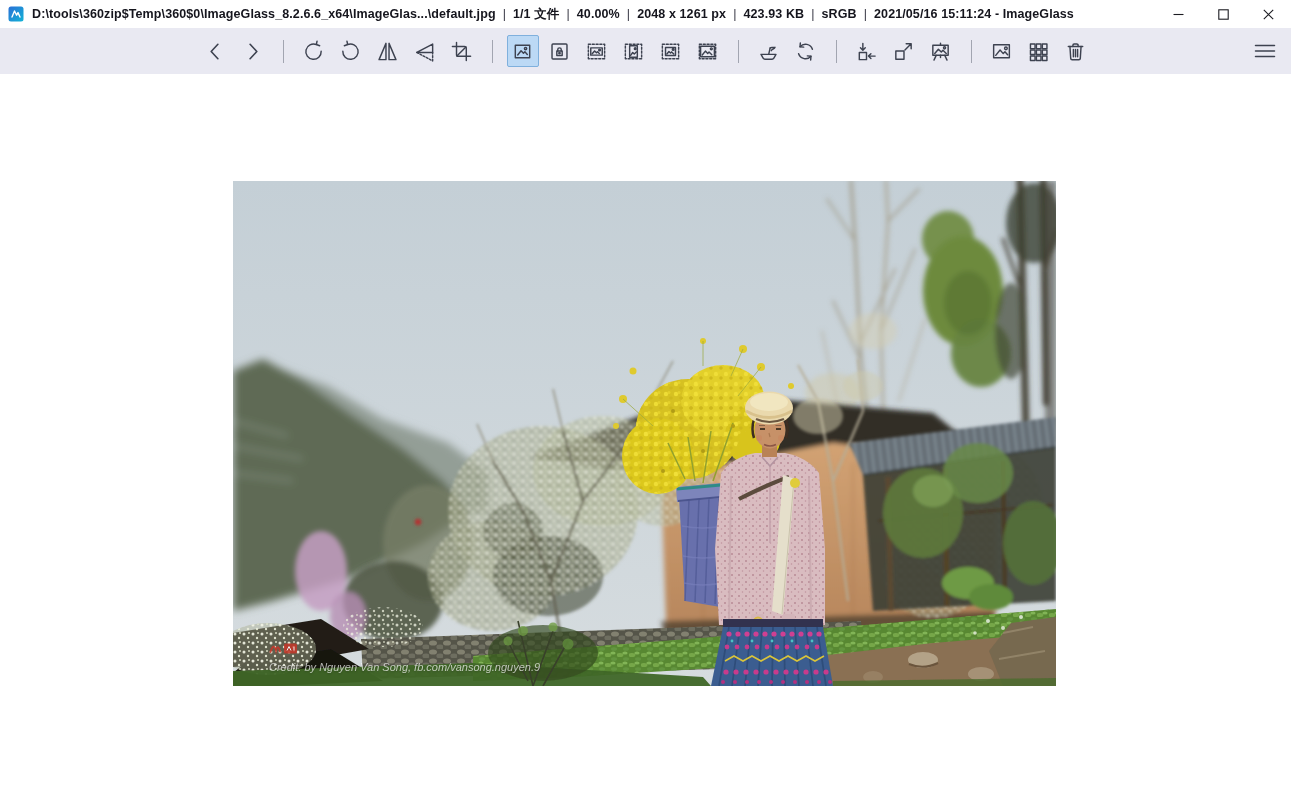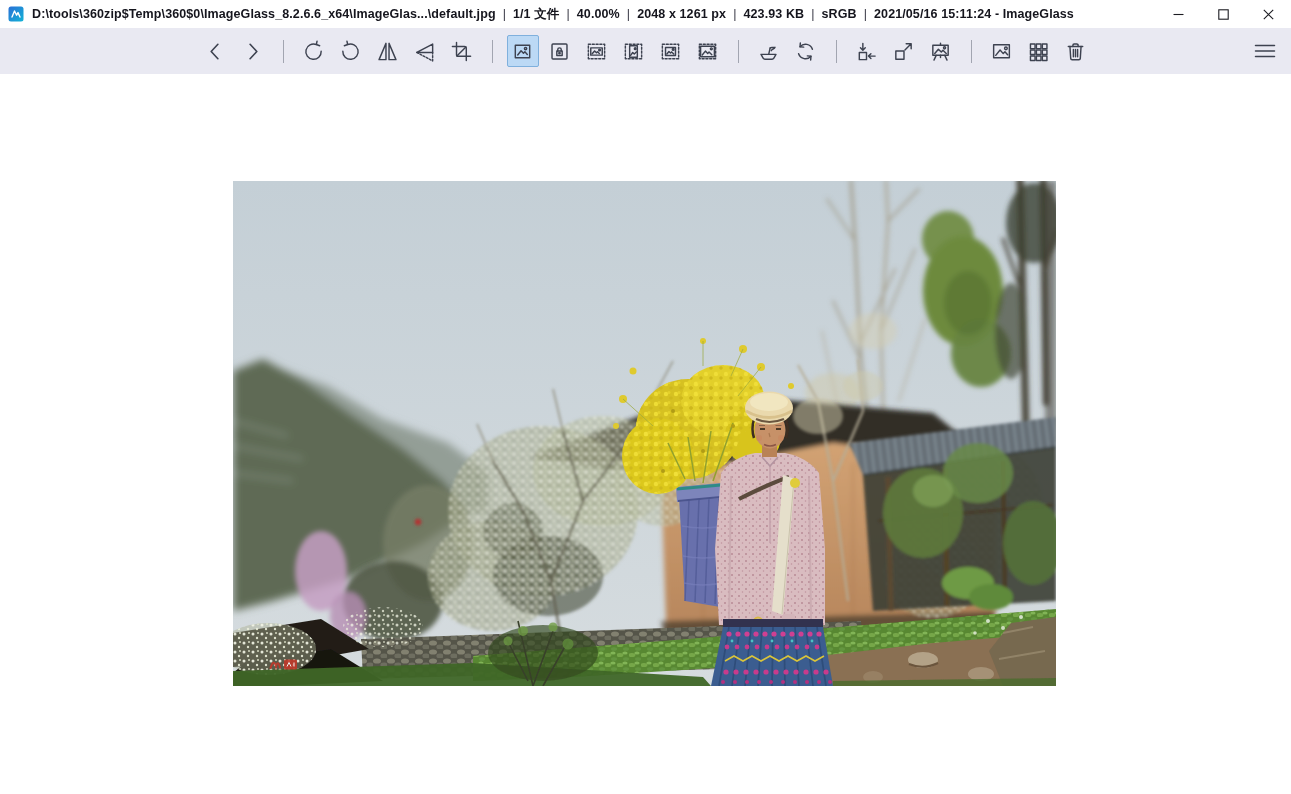--- a/index.html
+++ b/index.html
@@ -563,17 +563,18 @@
             <circle cx="275" cy="460" r="4.5" fill="#6f9c45" opacity=".75"></circle>
         </g>
       </svg>
 
       <div class="photo-caption">
         <svg width="32" height="13" viewBox="0 0 32 13" style="opacity:.9">
           <path d="M1.5 10 C3.5 3.5 5.5 3 7 8.5 C8 4.5 9.5 3.5 11 9.5" stroke="#c0392b" stroke-width="2" fill="none" stroke-linecap="round"></path>
           <rect x="15" y="1.5" width="13" height="10" rx="1.5" fill="#c0392b"></rect>
           <path d="M18 8.5 l2 -4 2 4 M25 4.5 v4" stroke="#ffffff" stroke-width="1" fill="none"></path>
         </svg>
+        <div class="caption-credit">Credit: by Nguyen Van Song, fb.com/vansong.nguyen.9</div>
       </div>
 
     </div>
   </div>
 </div>
 
 </body></html>

